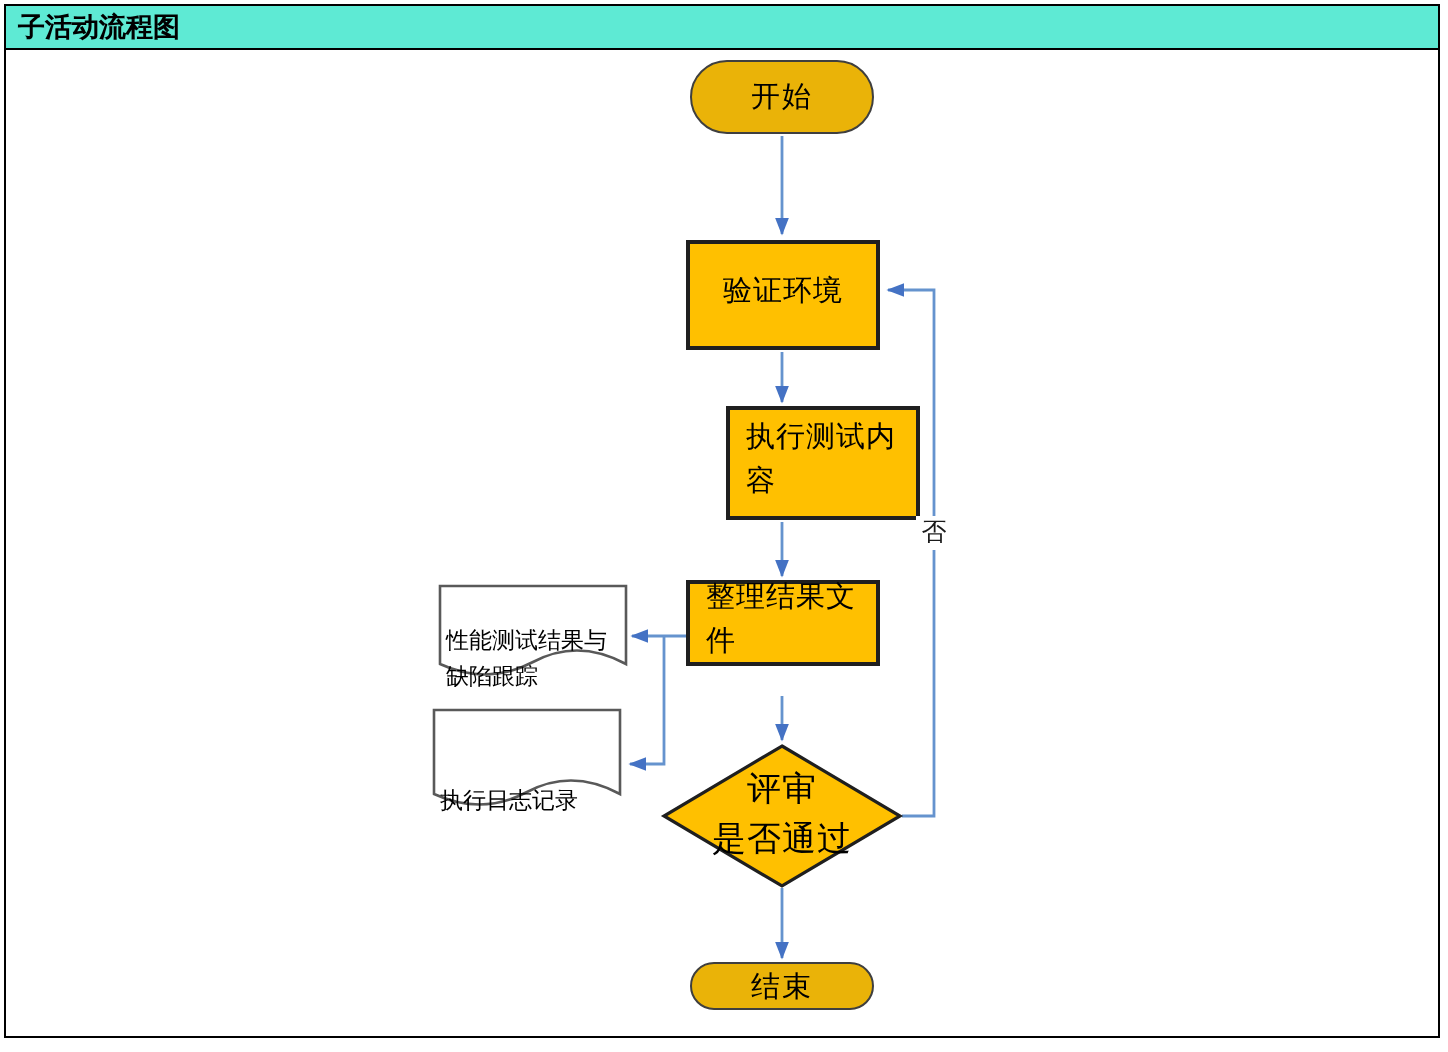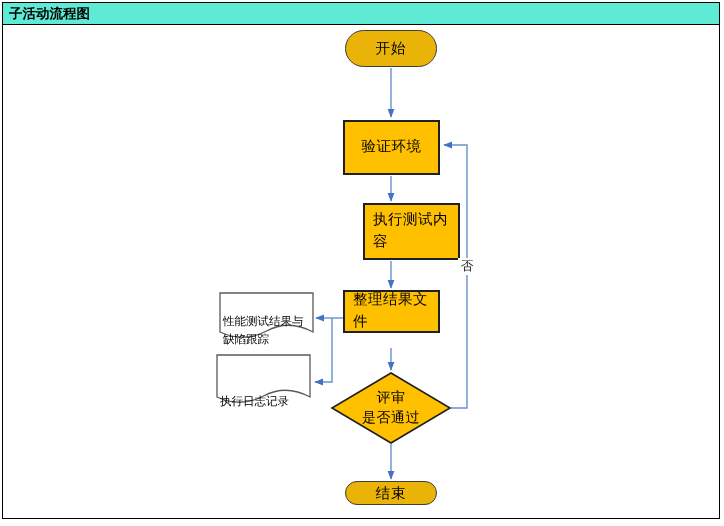--- a/index.html
+++ b/index.html
@@ -43,21 +43,21 @@
     display:flex;align-items:center;justify-content:center;
     font-size:14.5px;letter-spacing:1px;z-index:2;
   }
   #node-start{left:345px;top:30px;}
   #node-end{left:345px;top:481px;height:24px;}
   
   .decision{position:absolute;left:330px;top:371px;width:122px;height:74px;z-index:2;}
   .decision .dlabel{
     position:absolute;left:0;top:0;width:100%;height:100%;
     display:flex;flex-direction:column;align-items:center;justify-content:center;
-    text-align:center;font-size:14px;line-height:1.45;letter-spacing:0.5px;
+    text-align:center;font-size:17px;line-height:1.45;letter-spacing:0.5px;
   }
   
   .doc{position:absolute;z-index:2;}
   #doc-results{left:219px;top:292px;width:95px;height:52px;}
   #doc-log{left:216px;top:354px;width:95px;height:56px;}
   .doc .dtext{
     position:absolute;left:0;top:16px;width:100%;box-sizing:border-box;
     font-size:11.5px;line-height:1.55;padding:5px 4px 0 4px;
   }
   #doc-log .dtext{padding-top:23px;}

